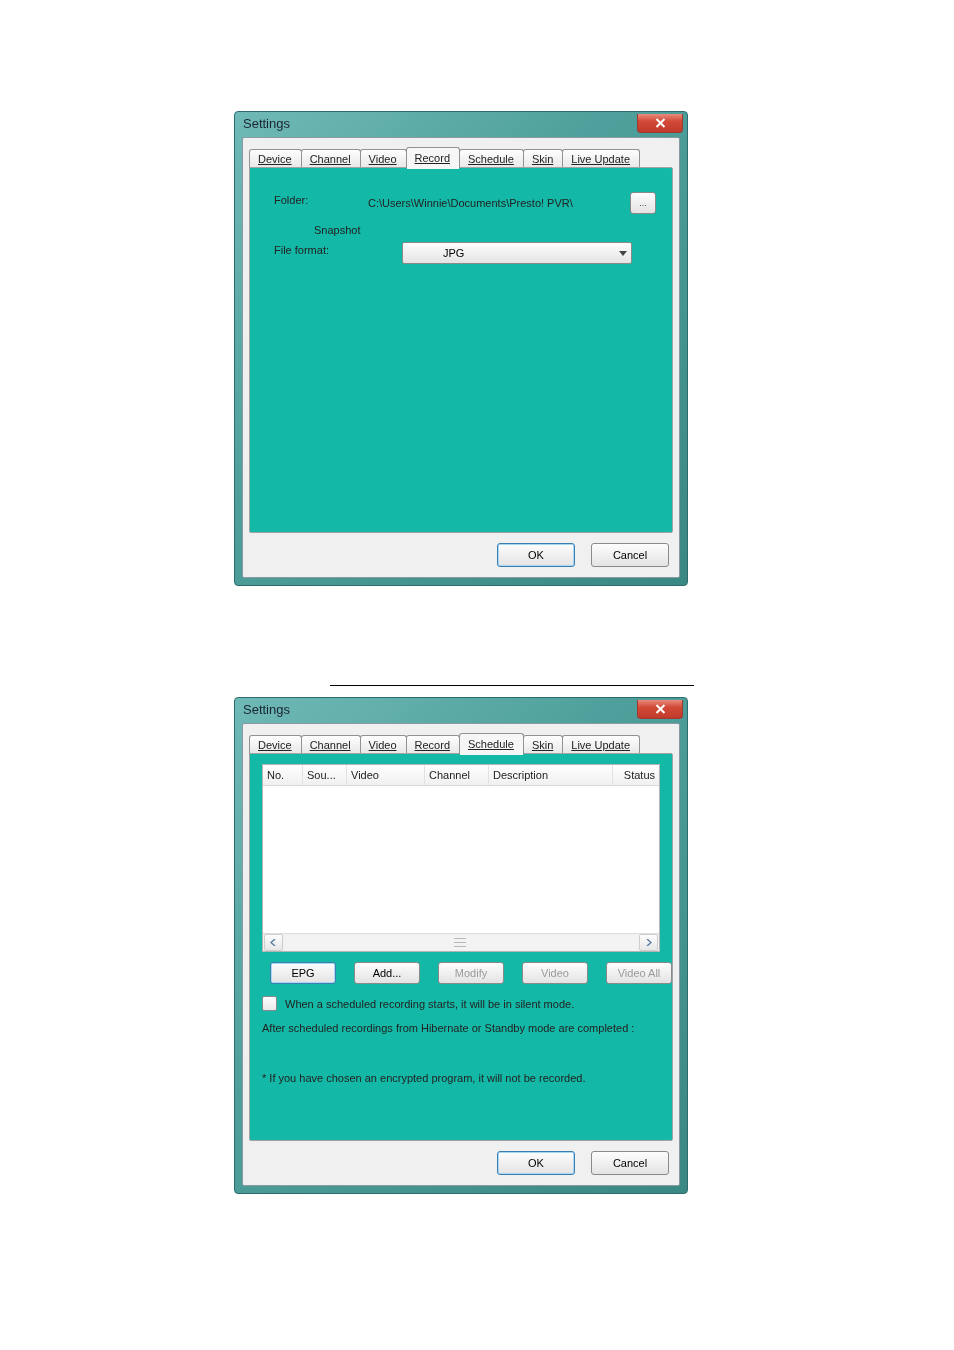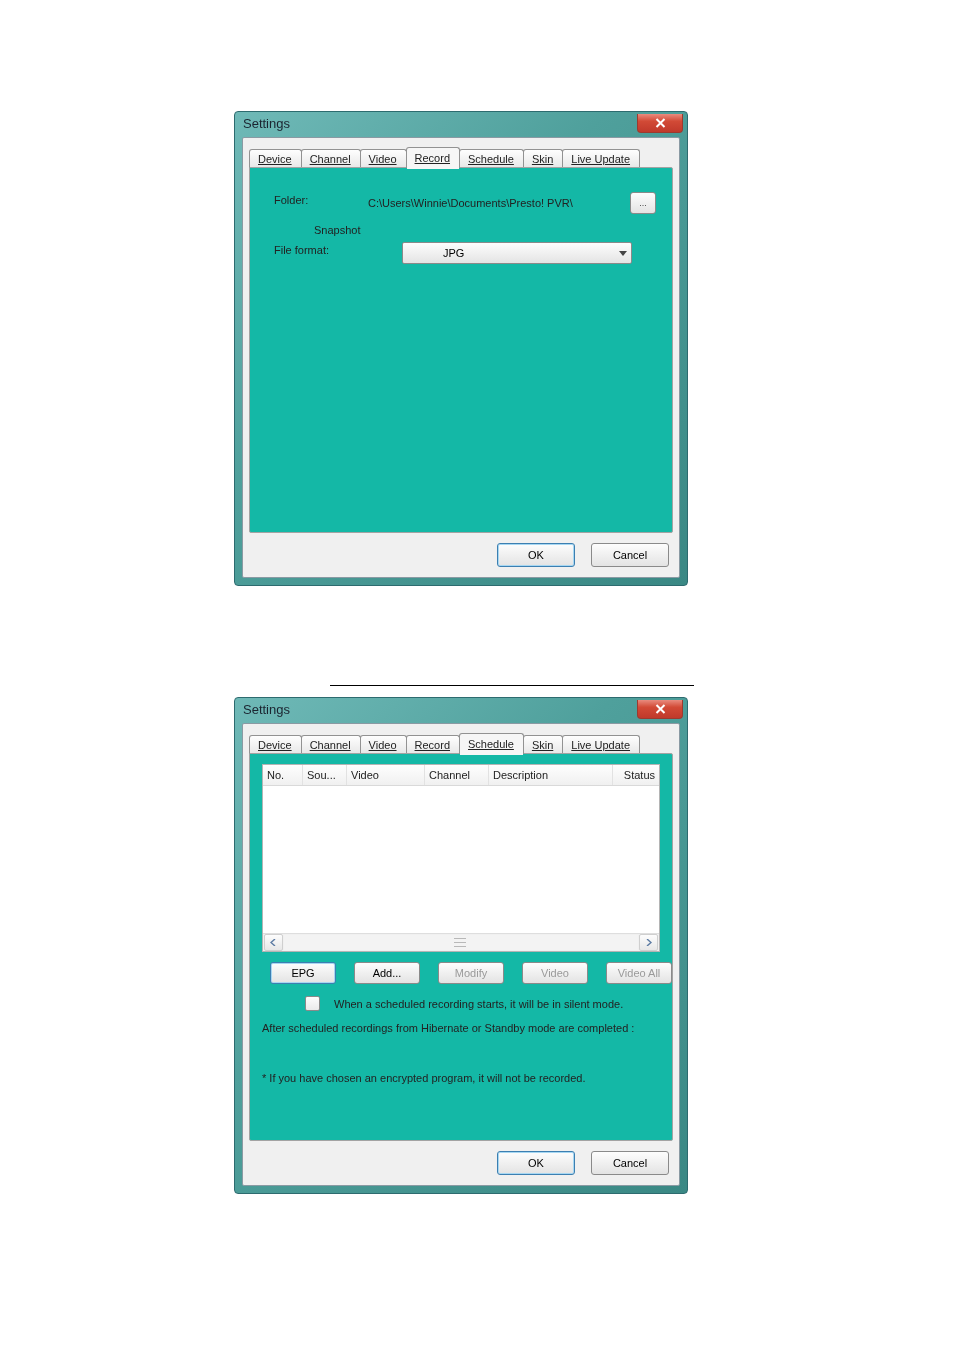--- a/index.html
+++ b/index.html
@@ -175,21 +175,21 @@
                 <span>Modify</span>
               </div>
             <div class="btn small disabled" style="min-width:64px;">
                 <span>Video</span>
               </div>
             <div class="btn small disabled" style="min-width:64px;">
                 <span>Video All</span>
               </div>
           </div>
 
-          <div class="row" style="left:12px;top:242px;align-items:center;gap:14px;margin-left:43px;">
+          <div class="row" style="left:12px;top:242px;align-items:center;gap:8px;">
             <span class="checkbox"></span>
             <span class="label">When a scheduled recording starts, it will be in silent mode.</span>
           </div>
 
           <div class="row" style="left:12px;top:268px;">
             <span class="label">After scheduled recordings from Hibernate or Standby mode are completed :</span>
           </div>
 
 
           <div class="row" style="left:12px;top:318px;">

